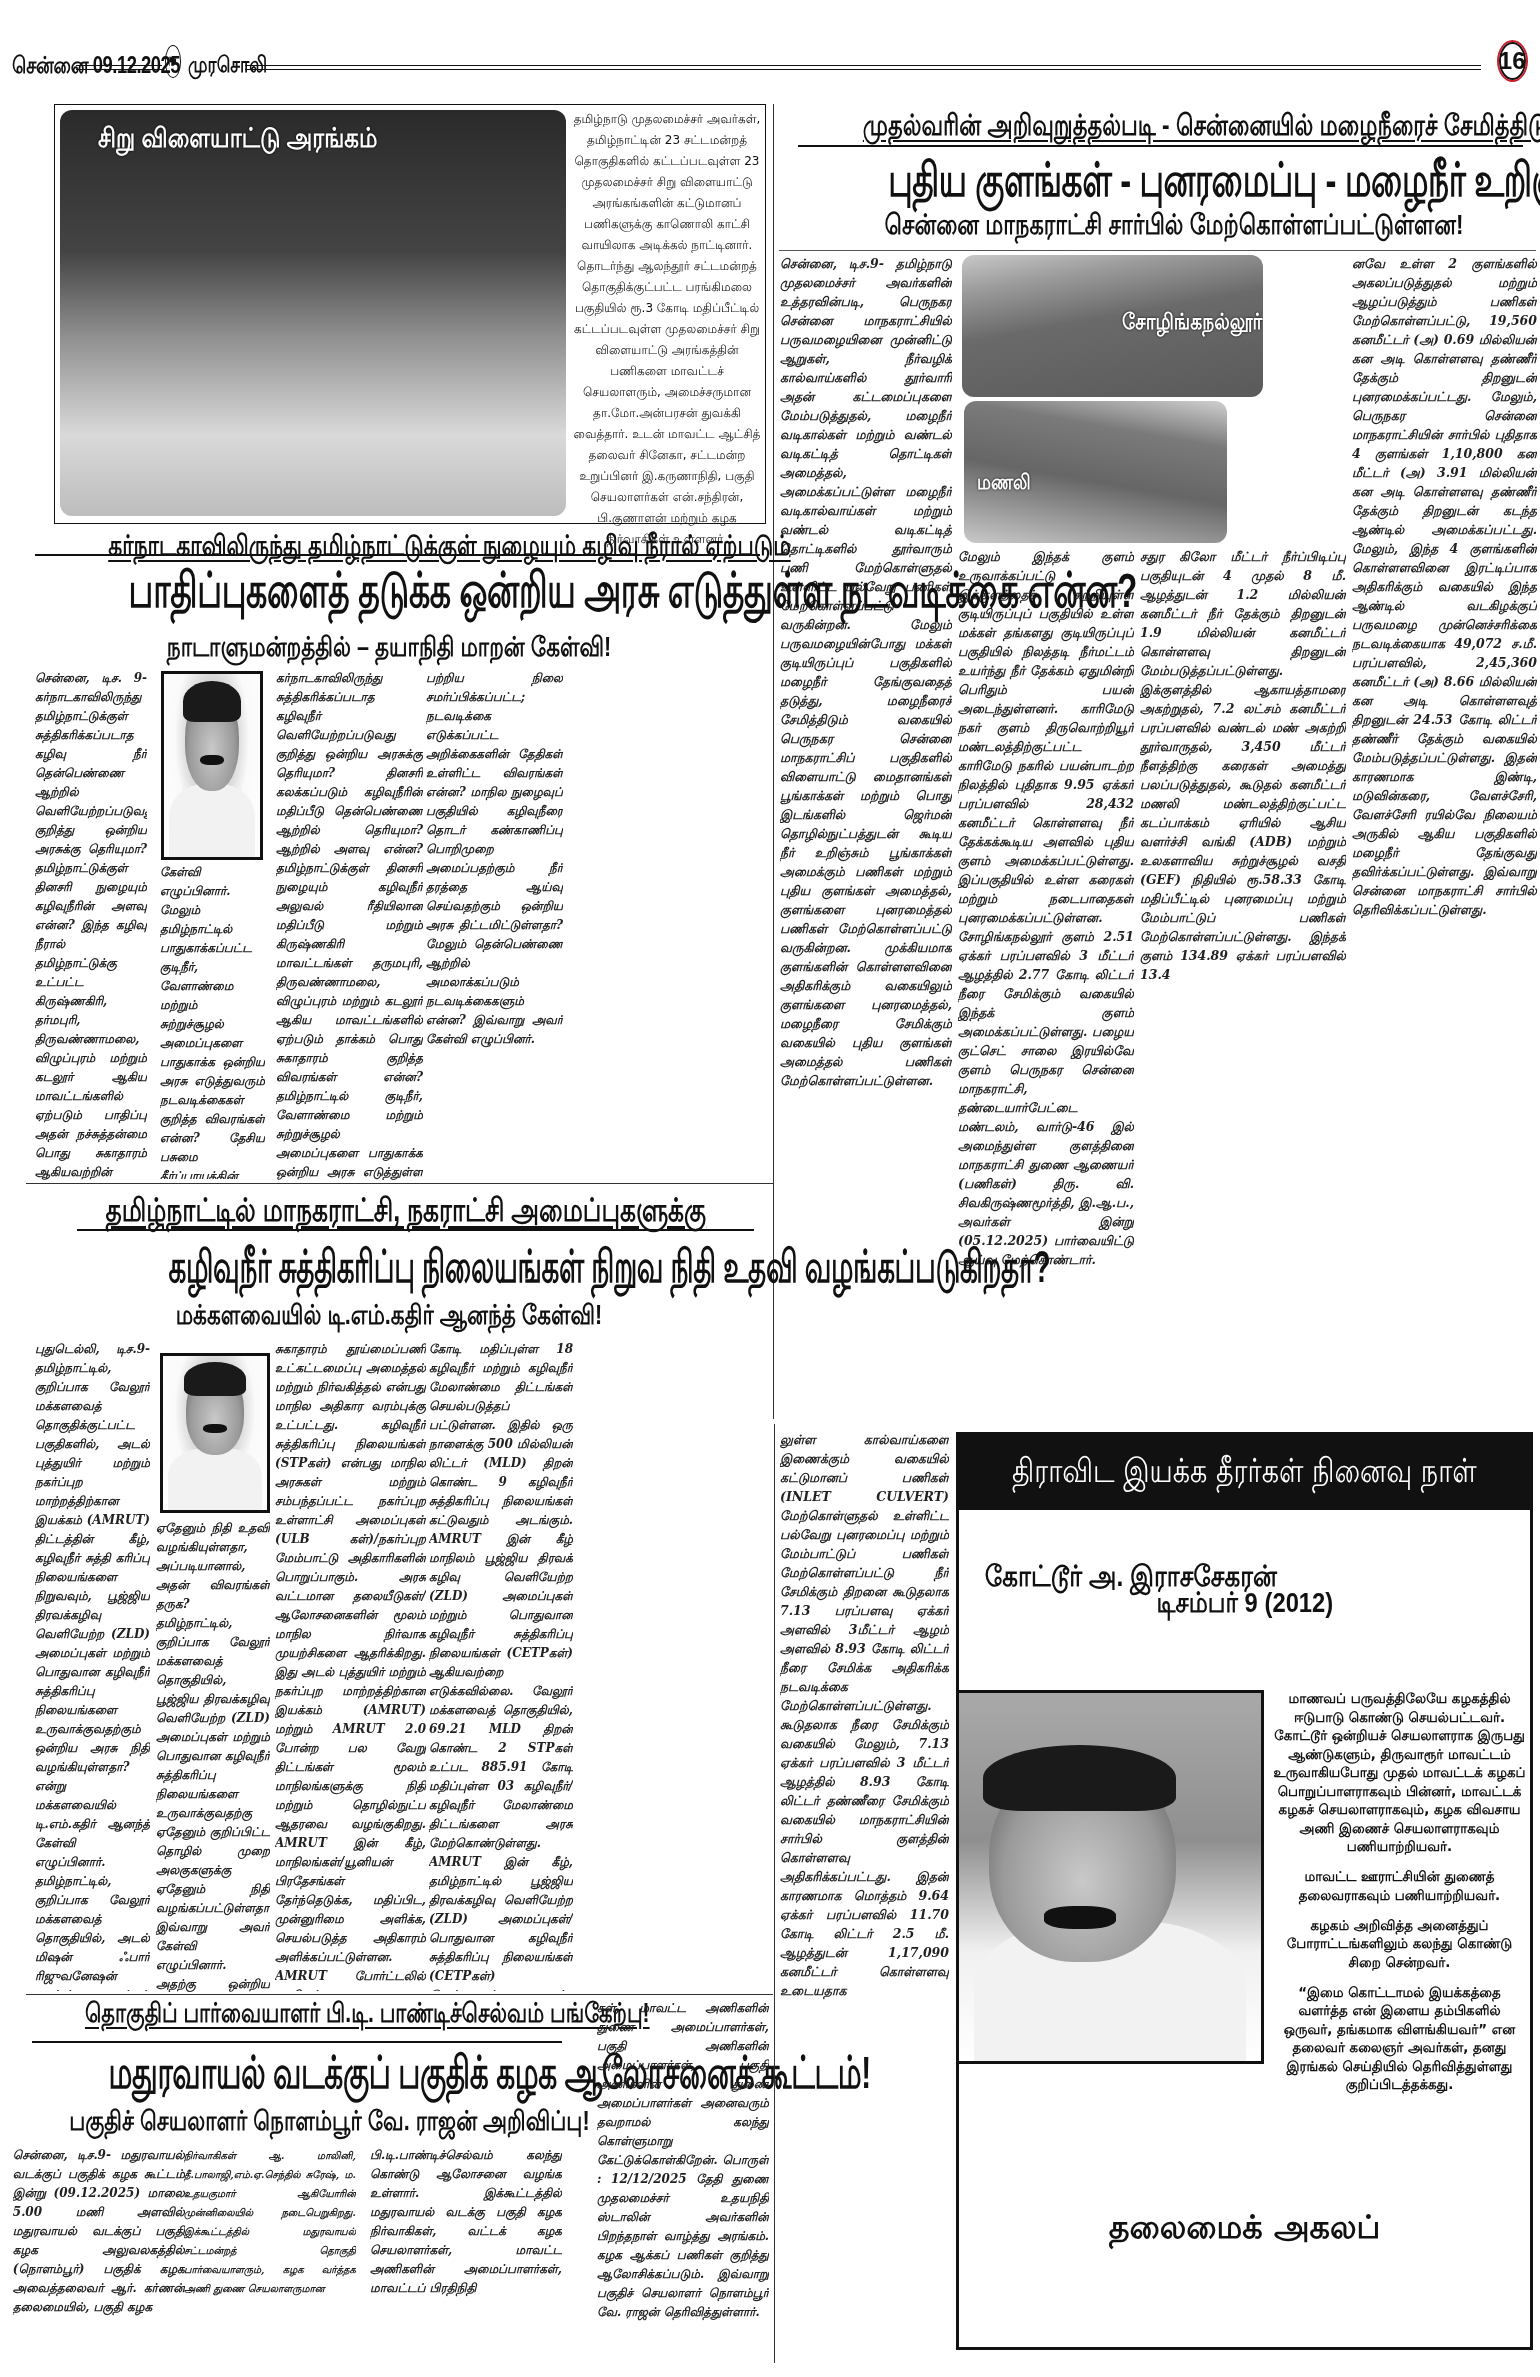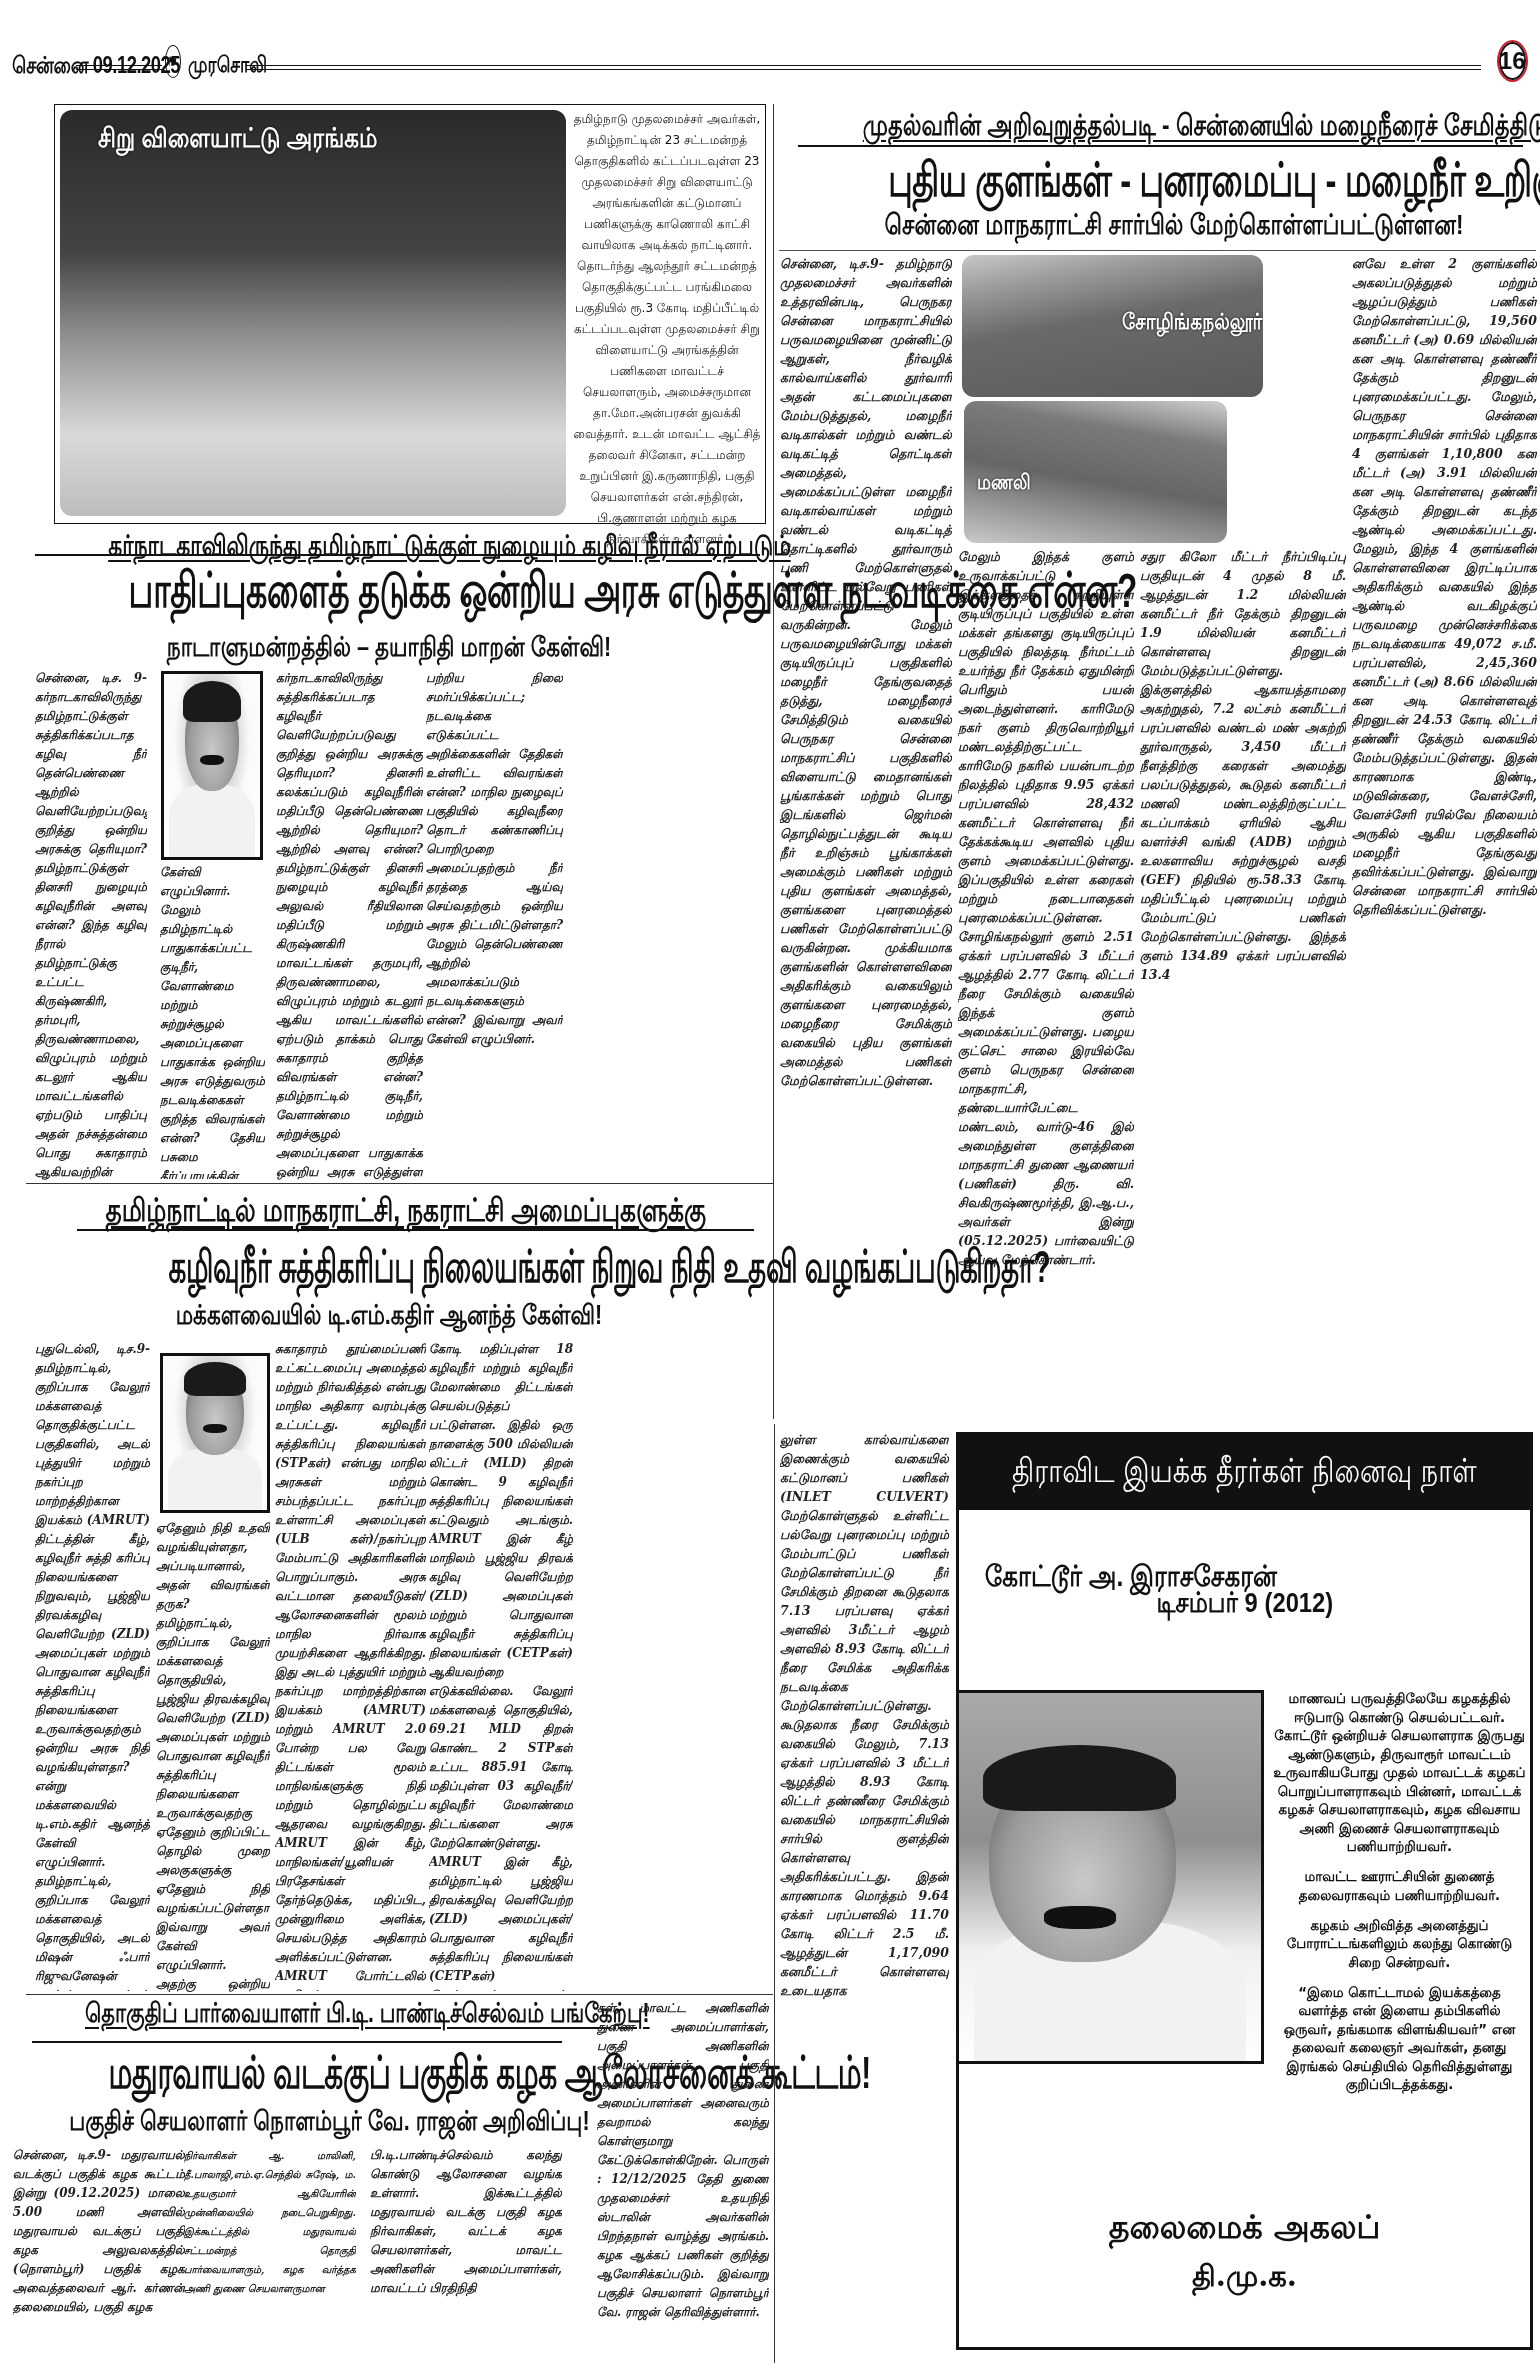--- a/index.html
+++ b/index.html
@@ -161,15 +161,14 @@
       <div class="hair" style="left:8%;top:14%;width:64%;height:18%;"></div>
       <div class="stache" style="left:28%;top:58%;"></div>
   </div>
   <div class="bio" style="top:255px;">
     <p>மாணவப் பருவத்திலேயே கழகத்தில் ஈடுபாடு கொண்டு செயல்பட்டவர். கோட்டூர் ஒன்றியச் செயலாளராக இருபது ஆண்டுகளும், திருவாரூர் மாவட்டம் உருவாகியபோது முதல் மாவட்டக் கழகப் பொறுப்பாளராகவும் பின்னர், மாவட்டக் கழகச் செயலாளராகவும், கழக விவசாய அணி இணைச் செயலாளராகவும் பணியாற்றியவர்.</p>
     <p>மாவட்ட ஊராட்சியின் துணைத் தலைவராகவும் பணியாற்றியவர்.</p>
     <p>கழகம் அறிவித்த அனைத்துப் போராட்டங்களிலும் கலந்து கொண்டு சிறை சென்றவர்.</p>
     <p>“இமை கொட்டாமல் இயக்கத்தை வளர்த்த என் இளைய தம்பிகளில் ஒருவர், தங்கமாக விளங்கியவர்” என தலைவர் கலைஞர் அவர்கள், தனது இரங்கல் செய்தியில் தெரிவித்துள்ளது குறிப்பிடத்தக்கது.</p>
   </div>
   <div class="sign" style="top:773px;">தலைமைக் அகலப்</div>
-  <div class="sign" style="top:824px;font-size:29px;">தி.மு.க.</div>
 </div>
 
 
 </body></html>

